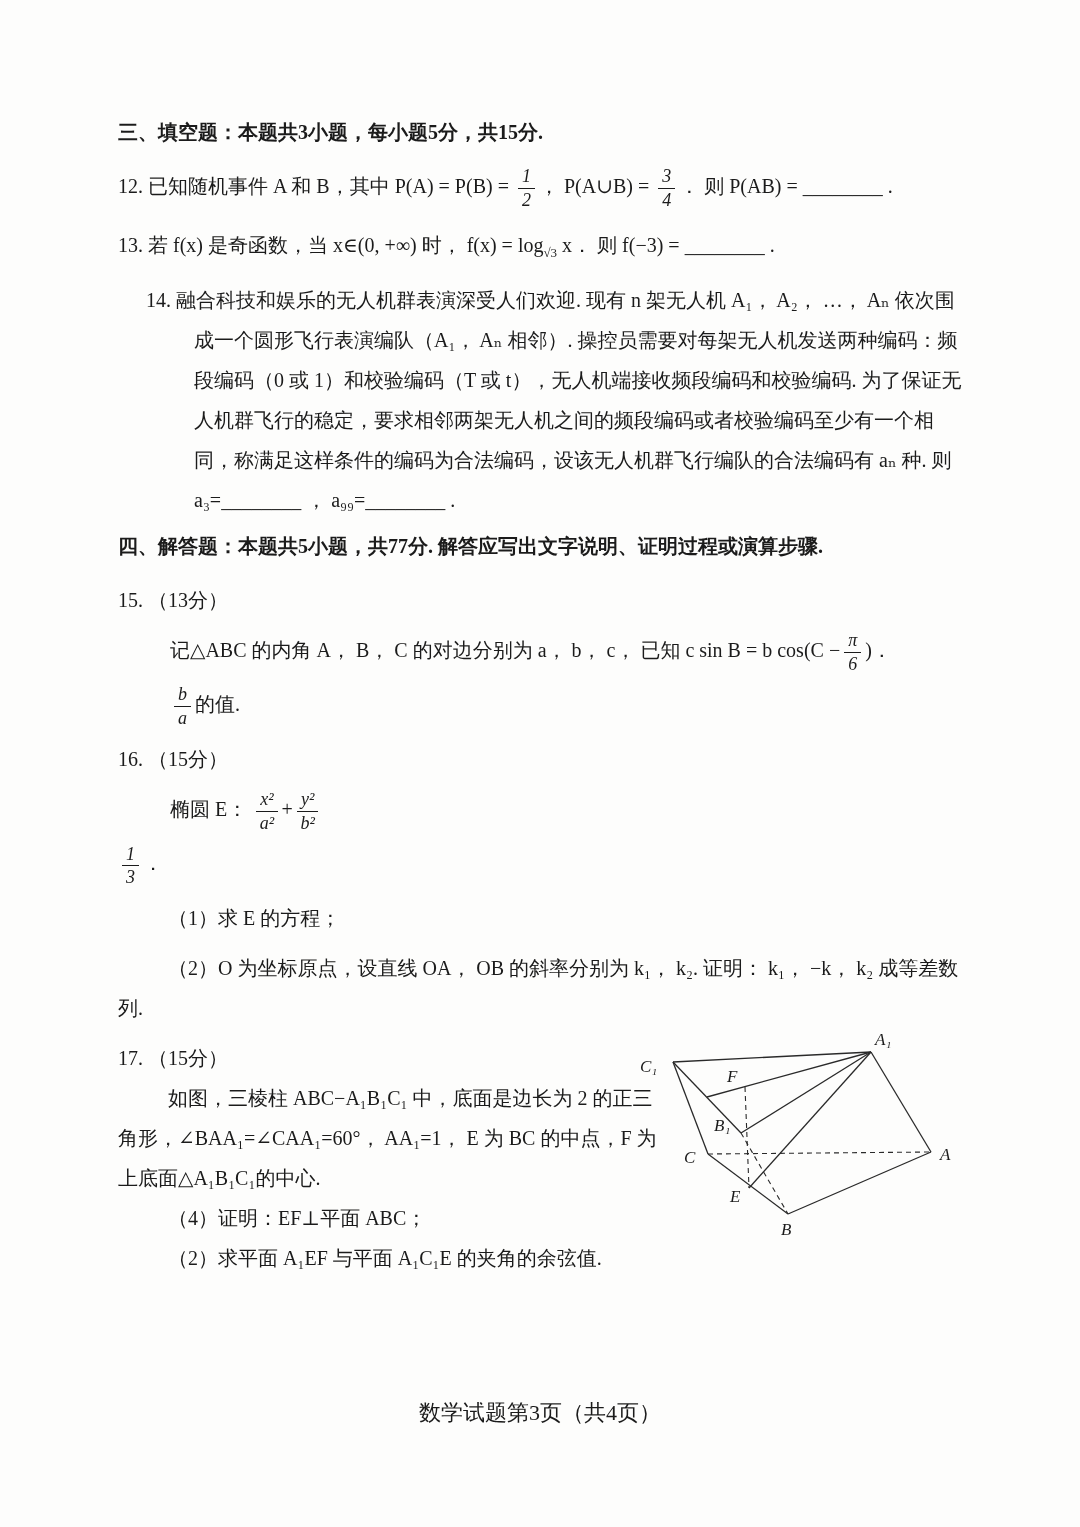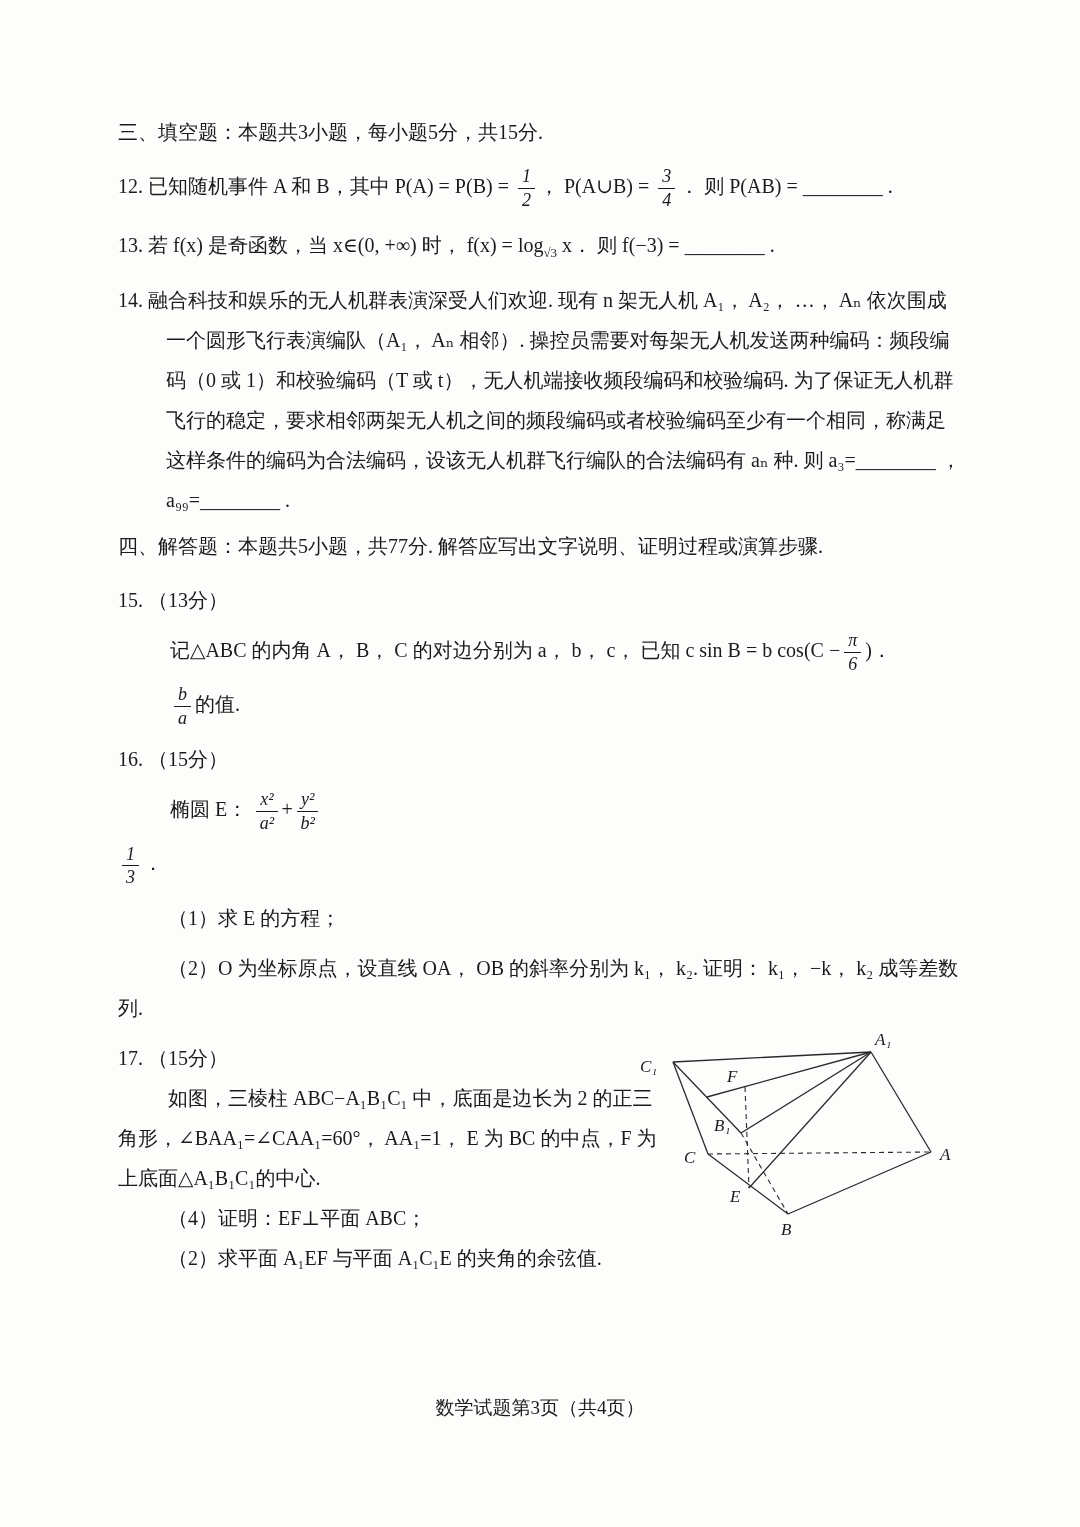--- a/index.html
+++ b/index.html
@@ -4,41 +4,41 @@
 <style>
   html,body{margin:0;padding:0;background:#e8e8e8;}
   .page{
     width:1080px;height:1527px;background:#fdfdfc;color:#1b1b1b;
     font-family:"Liberation Serif","DejaVu Serif",serif;
     font-size:20px;line-height:2;box-sizing:border-box;
     padding:112px 118px 0 118px;position:relative;margin:0 auto;
     overflow:hidden;
   }
   p{margin:0;}
-  .bold{font-weight:normal;}
+  .bold{font-weight:bold;}
   .sec-header{margin-bottom:14px;}
   .q-line{margin-bottom:14px;}
-  .hang{padding-left:48px;text-indent:-48px;margin-bottom:6px;}
+  .hang{padding-left:48px;text-indent:-48px;margin-bottom:6px;margin-left:28px;}
   .indent55{padding-left:52px;}
   .first-indent{text-indent:50px;}
   .frac{
     display:inline-block;vertical-align:middle;text-align:center;
     line-height:1.15;margin:0 4px;font-size:0.9em;font-style:italic;
   }
   .frac .fn{display:block;border-bottom:1.4px solid #1b1b1b;padding:0 4px 1px;}
   .frac .fd{display:block;padding-top:1px;}
   sub{font-size:0.65em;}
   .q15-block p, .q16-block p{margin-bottom:10px;}
   .q17-block{position:relative;}
   .q17-text{width:548px;}
   .q17-fig{position:absolute;right:-18px;top:-8px;}
   .q17-fig text{font-style:italic;font-size:17px;fill:#1b1b1b;font-family:"Liberation Serif",serif;}
   .footer{
-    position:absolute;bottom:100px;left:0;width:100%;
-    text-align:center;font-size:19px;
+    position:absolute;bottom:92px;left:0;width:100%;
+    text-align:center;font-size:22px;
   }
   svg line{stroke:#2a2a2a;stroke-width:1.3;}
   svg line.dash{stroke-dasharray:5 4;stroke-width:1.1;}
 </style>
 </head>
 <body>
 
 <div class="page">
 
   <p class="bold sec-header">三、填空题：本题共3小题，每小题5分，共15分.</p>

